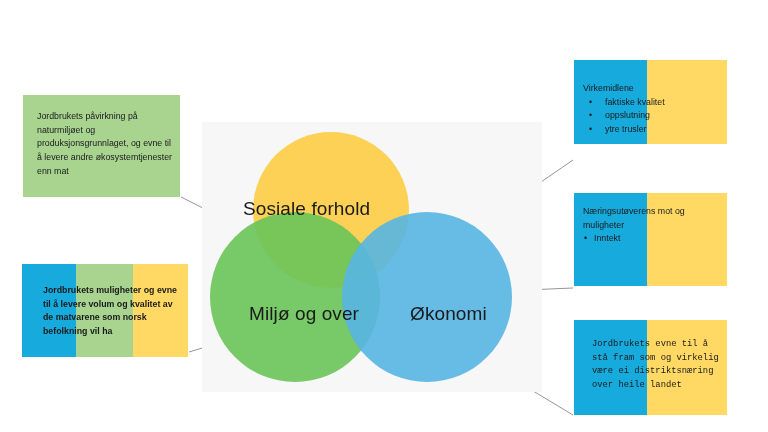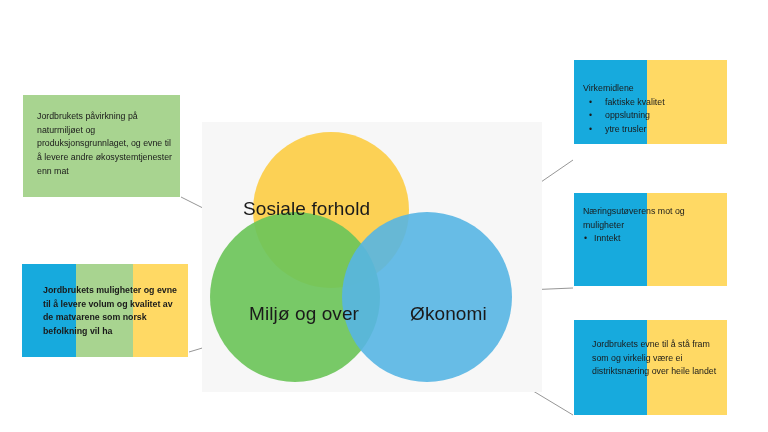--- a/index.html
+++ b/index.html
@@ -162,20 +162,21 @@
     width: 153px;
     height: 93px;
   }
   #box-naering .ctext { padding: 12px 8px 0 9px; }
 
   #box-distrikt {
     left: 574px;
     top: 320px;
     width: 153px;
     height: 95px;
+    font-family: Liberation Mono, monospace;
   }
   #box-distrikt .ctext { padding: 18px 8px 0 18px; }
 </style>
 </head>
 <body>
 
 <div id="stage">
 
   <svg id="connectors" viewBox="0 0 768 432" width="768" height="432">
     <defs>

